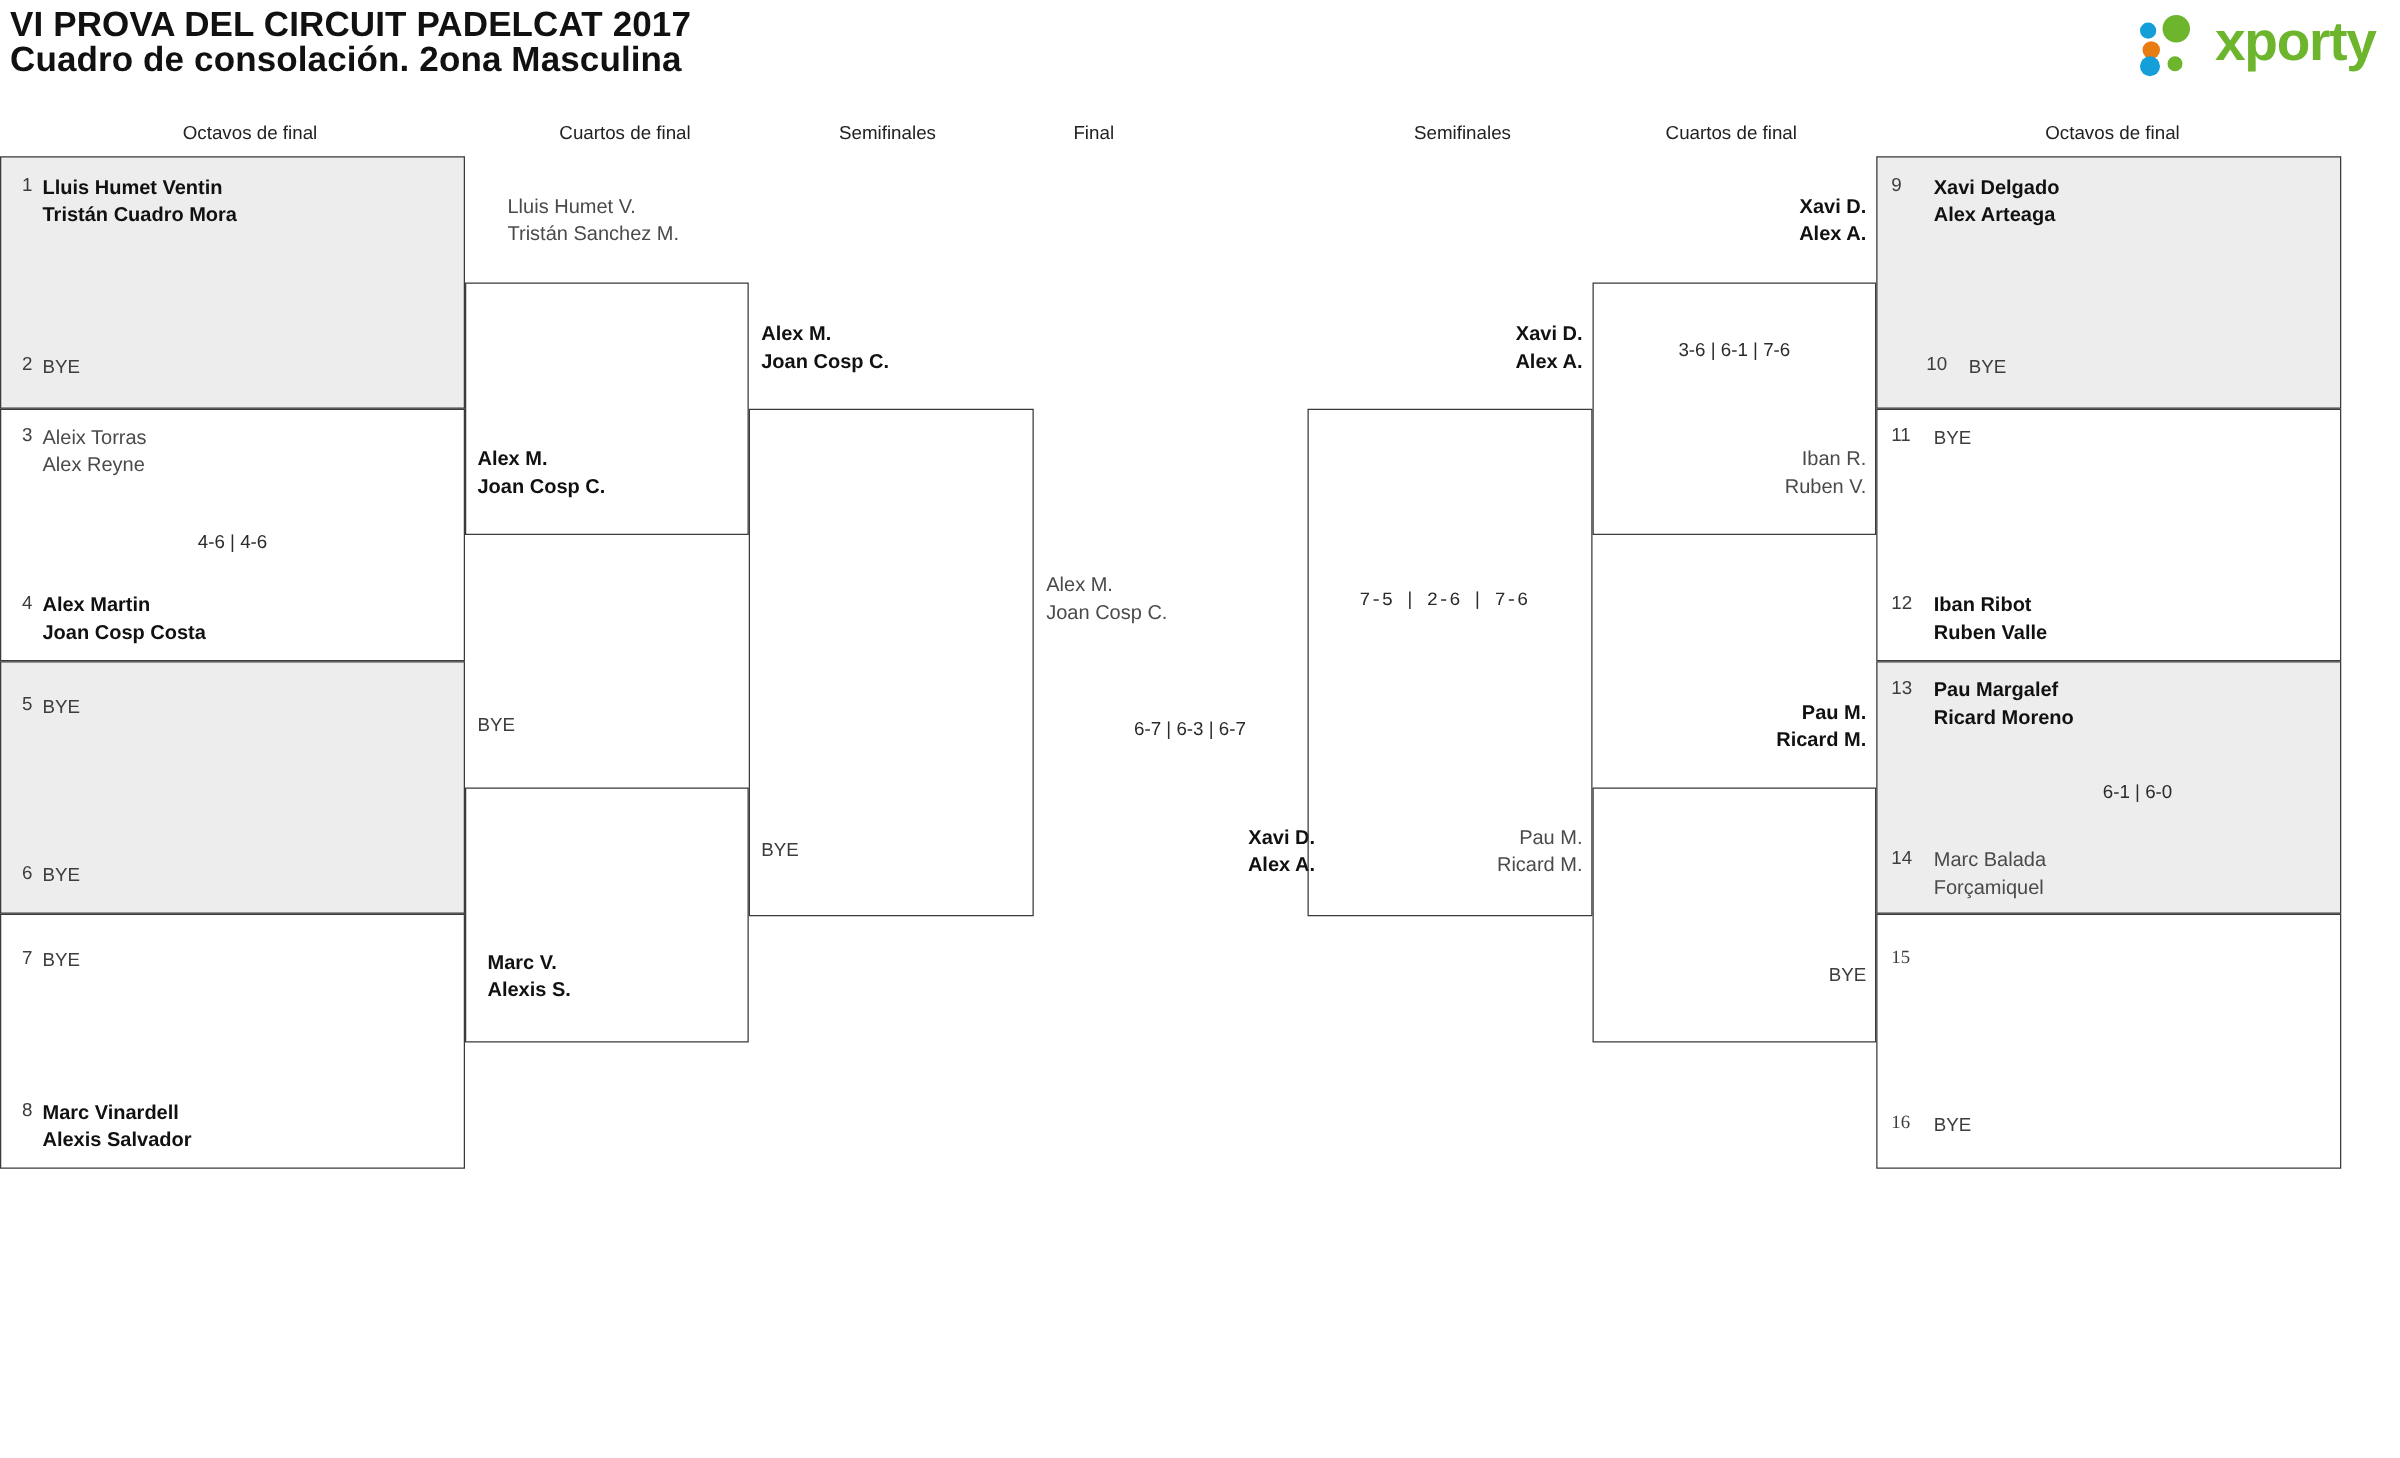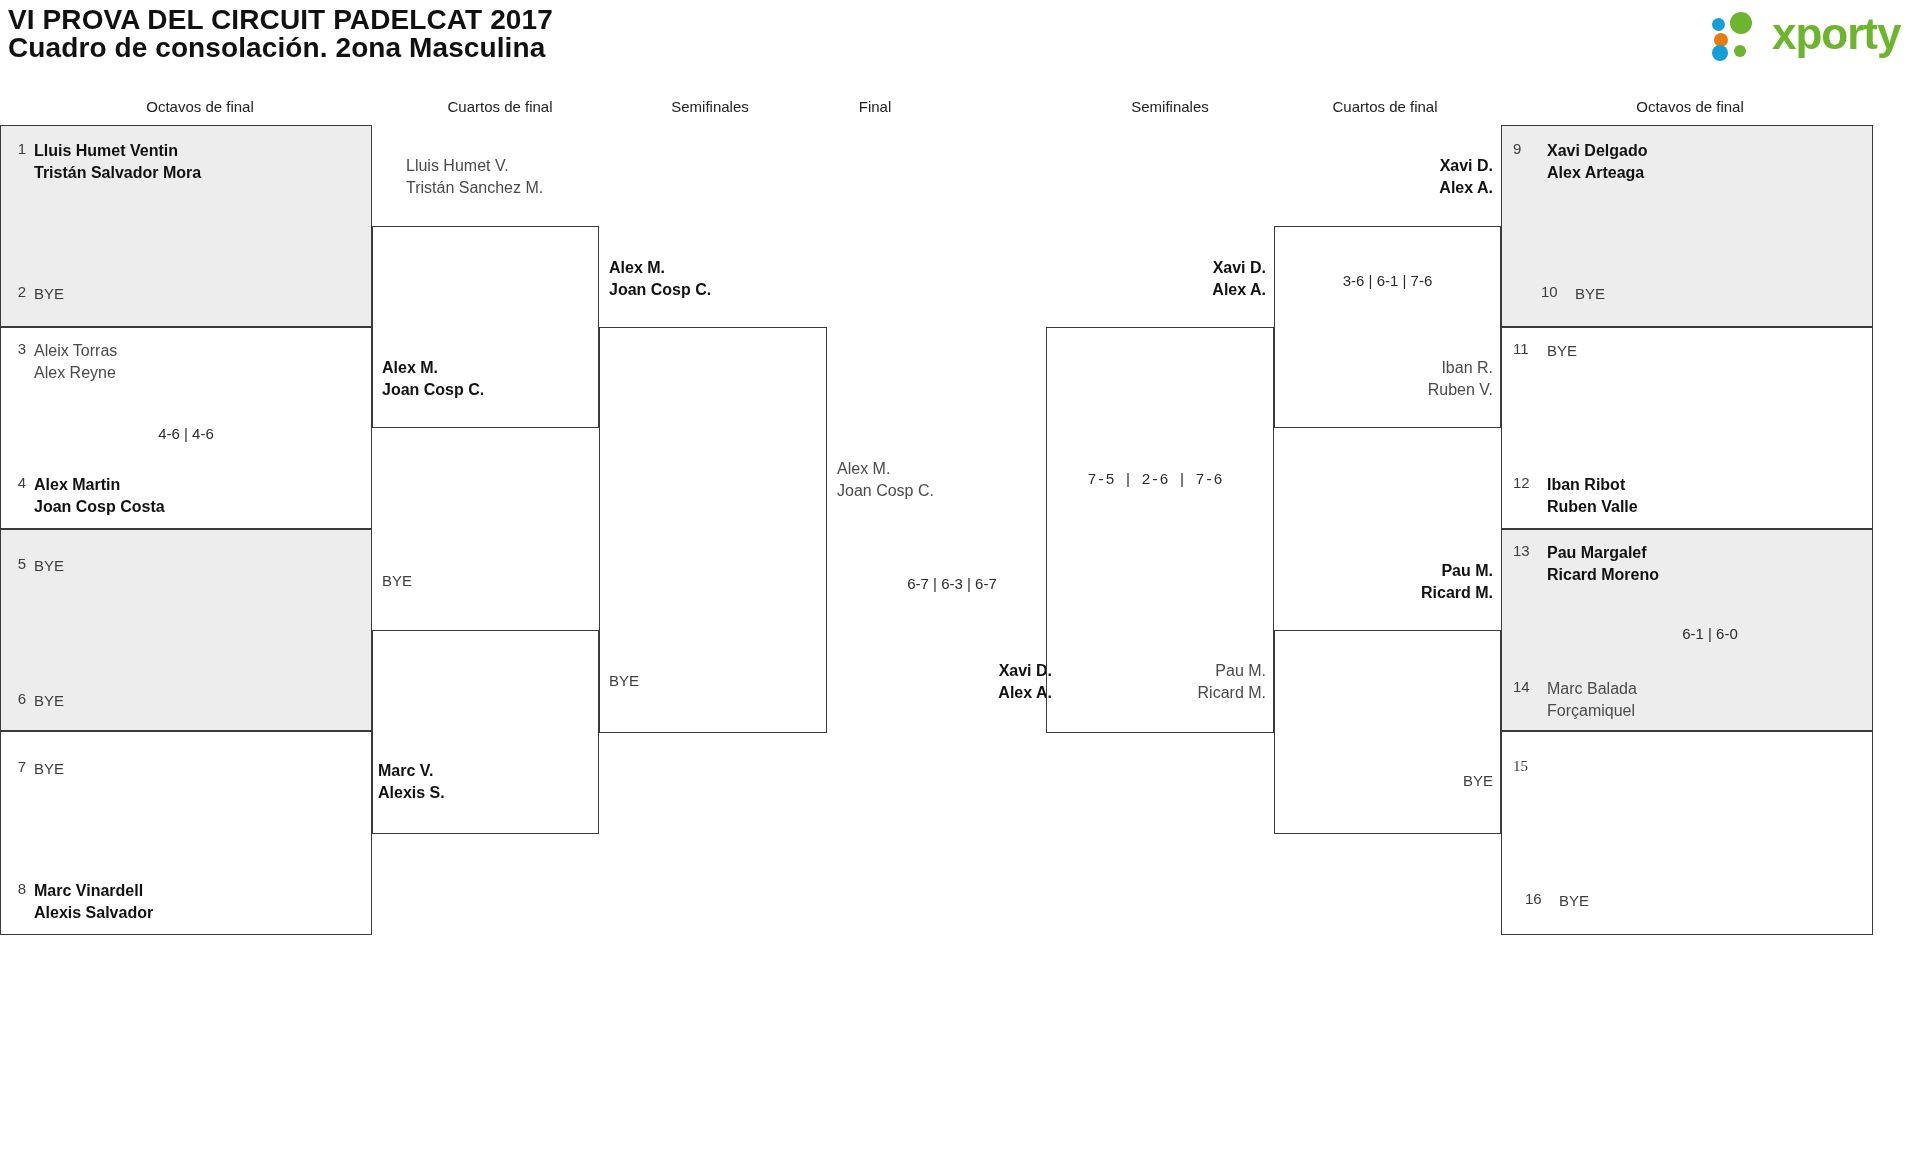--- a/index.html
+++ b/index.html
@@ -70,21 +70,21 @@
 
 <div class="bx brd shade" style="left:0px;top:125px;width:372px;height:202px;"></div>
 <div class="bx brd" style="left:0px;top:327px;width:372px;height:202px;"></div>
 <div class="bx brd shade" style="left:0px;top:529px;width:372px;height:202px;"></div>
 <div class="bx brd" style="left:0px;top:731px;width:372px;height:204px;"></div>
 
 <div class="slot abs" style="left:0px;top:140px;width:372px;">
   <span class="seed">1</span>
   <span class="names win">
     <span>Lluis Humet Ventin</span><br>
-    <span>Tristán Salvador Mora</span>
+    <span>Tristán Cuadro Mora</span>
   </span>
 </div>
 <div class="slot abs" style="left:0px;top:283px;width:372px;">
   <span class="seed">2</span>
   <span class="names bye">BYE</span>
 </div>
 <div class="slot abs" style="left:0px;top:340px;width:372px;">
   <span class="seed">3</span>
   <span class="names los">
     <span>Aleix Torras</span><br>
@@ -131,21 +131,21 @@
 <div class="slot abs" style="left:372px;top:357px;width:227px;">
   <span class="names win" style="padding-left:10px;">
     <span>Alex M.</span><br>
     <span>Joan Cosp C.</span>
   </span>
 </div>
 <div class="slot abs" style="left:372px;top:570px;width:227px;">
   <span class="names bye" style="padding-left:10px;">BYE</span>
 </div>
 <div class="slot abs" style="left:372px;top:760px;width:227px;">
-  <span class="names win" style="padding-left:6px;">
+  <span class="names win" style="padding-left:18px;">
     <span>Marc V.</span><br>
     <span>Alexis S.</span>
   </span>
 </div>
 
 <div class="bx brd" style="left:599px;top:327px;width:228px;height:406px;"></div>
 
 <div class="slot abs" style="left:599px;top:257px;width:228px;">
   <span class="names win" style="padding-left:10px;">
     <span>Alex M.</span><br>
@@ -253,15 +253,15 @@
   <span class="names los">
     <span>Marc Balada</span><br>
     <span>Forçamiquel</span>
   </span>
 </div>
 <div class="slot abs" style="left:1501px;top:758px;width:372px;font-family:Liberation Serif, serif;">
   <span class="seedR" style="padding-left:12px;">15</span>
   <span class="names bye"></span>
 </div>
 <div class="slot abs" style="left:1501px;top:890px;width:372px;">
-  <span class="seedR" style="padding-left:24px;">16</span>
+  <span class="seedR" style="padding-left:12px;font-family:Liberation Serif, serif;">16</span>
   <span class="names bye">BYE</span>
 </div>
 
 </body></html>

